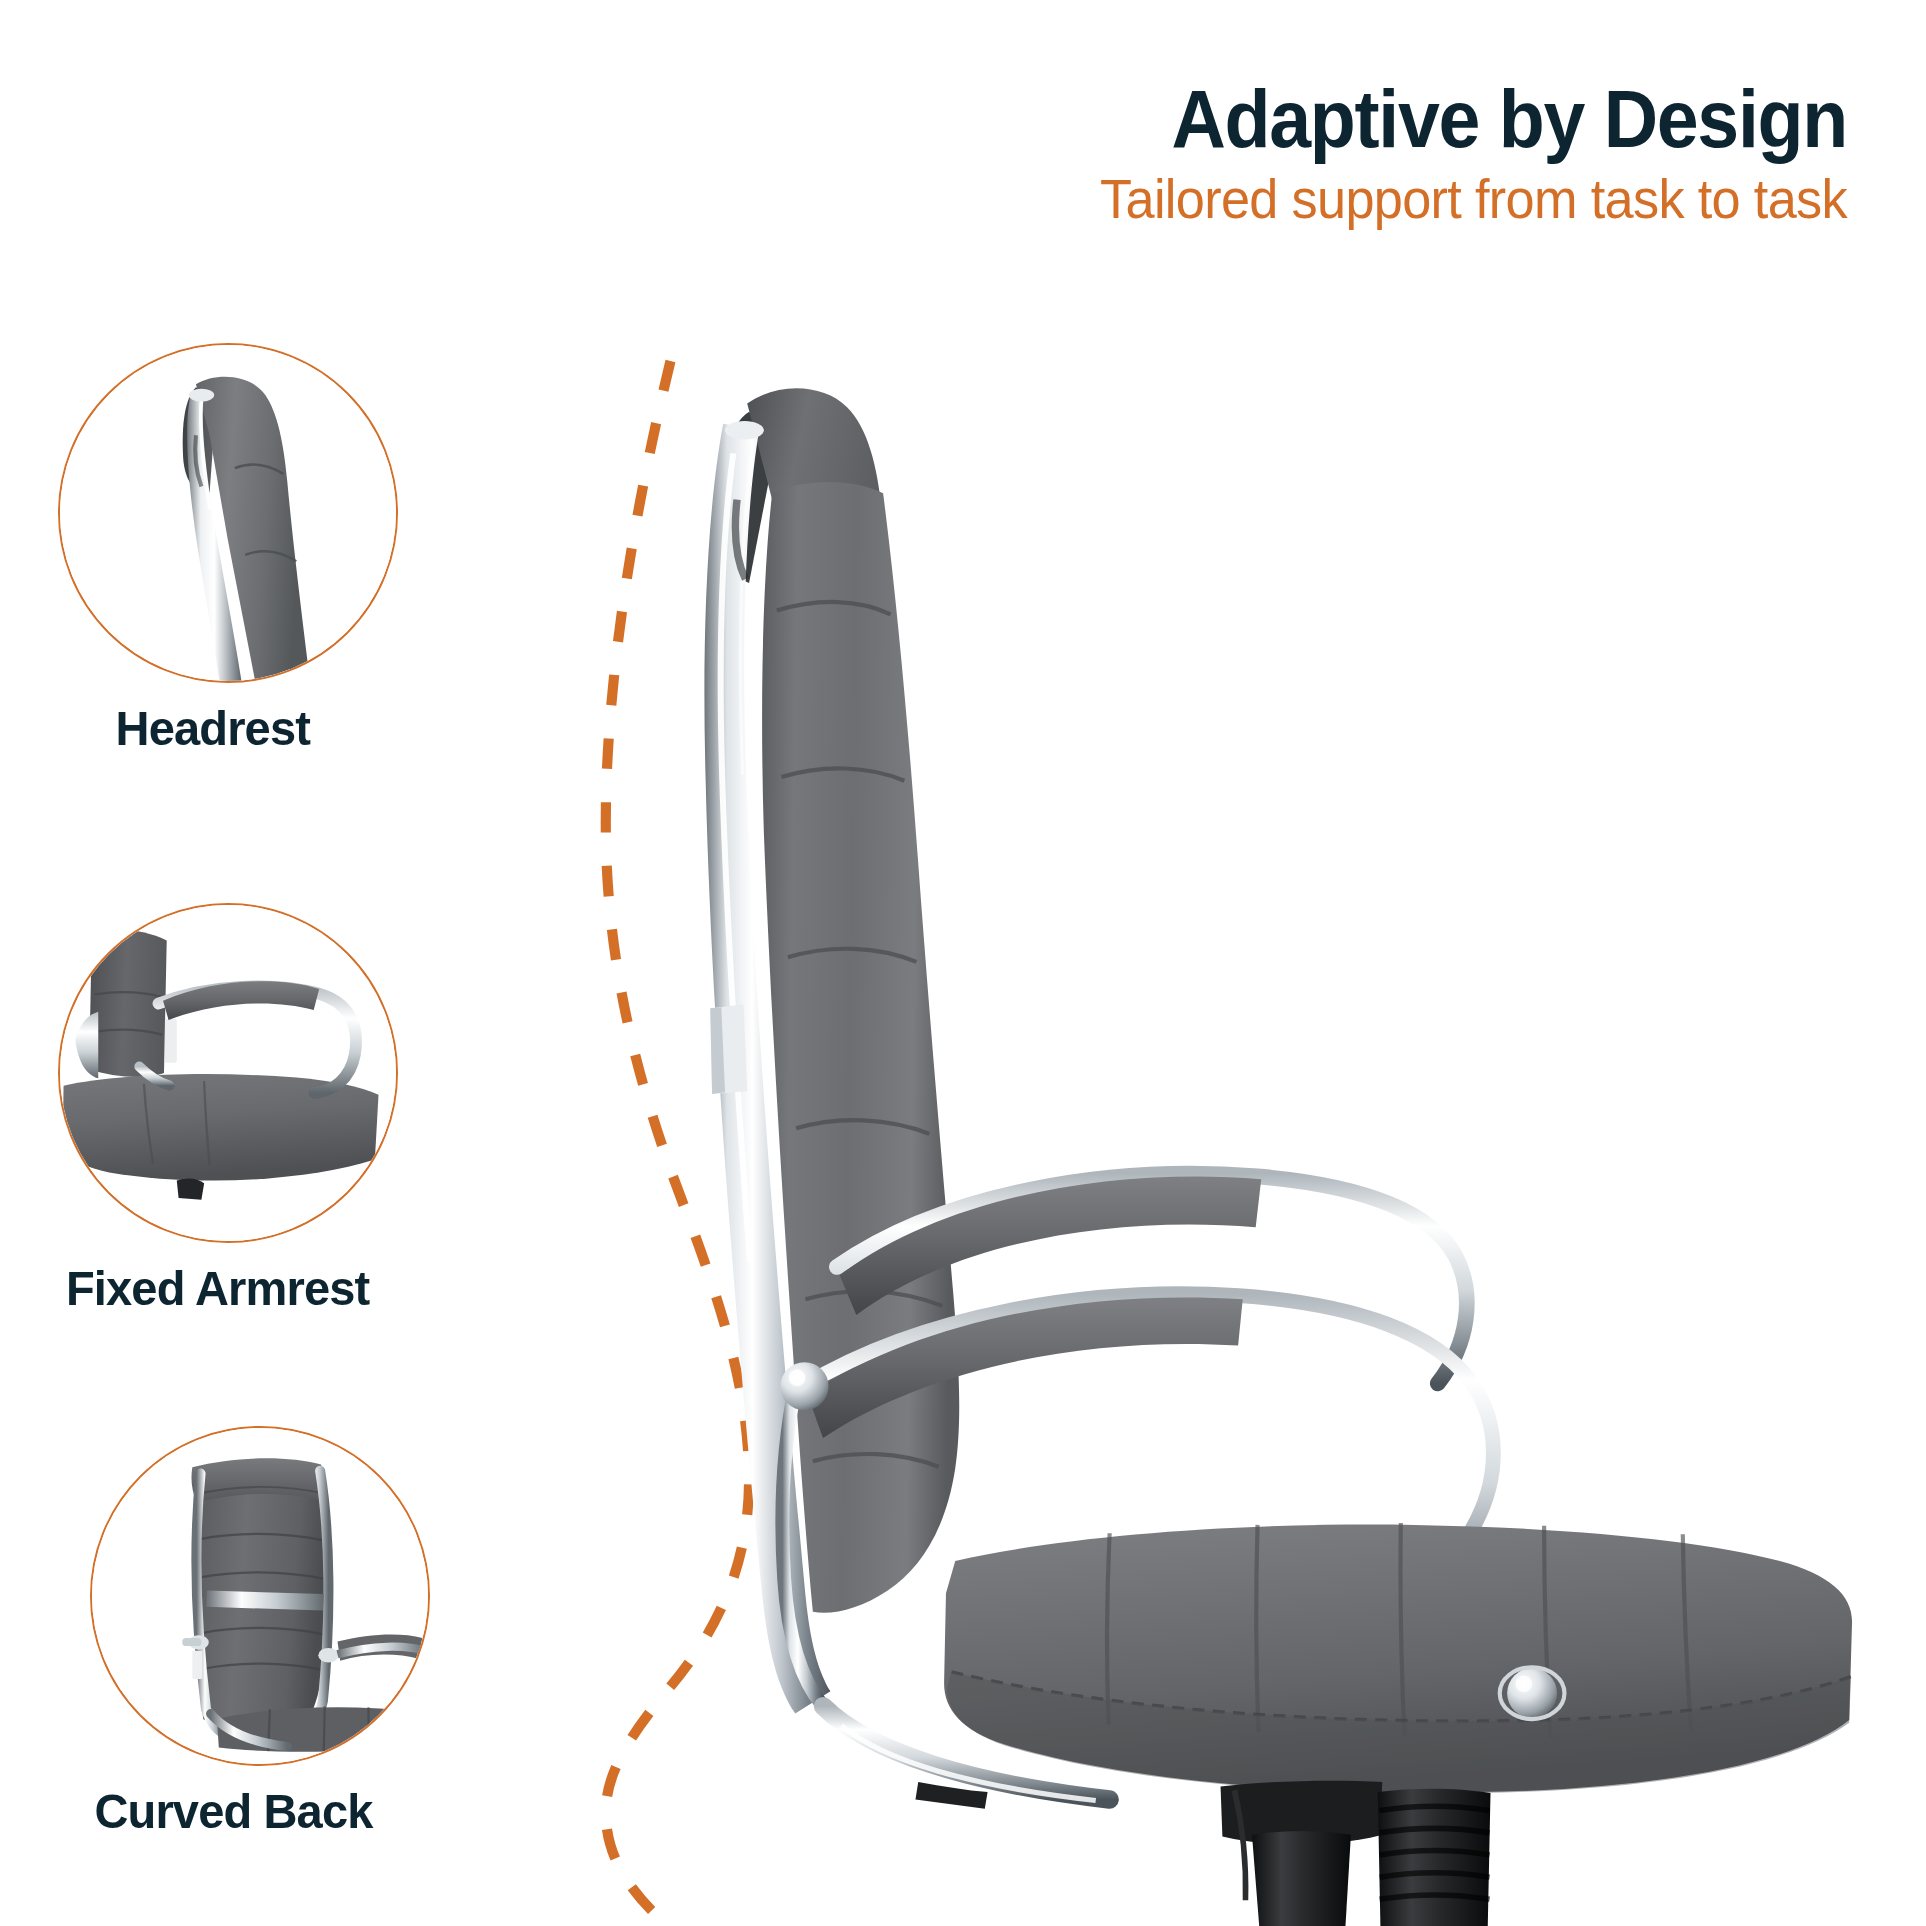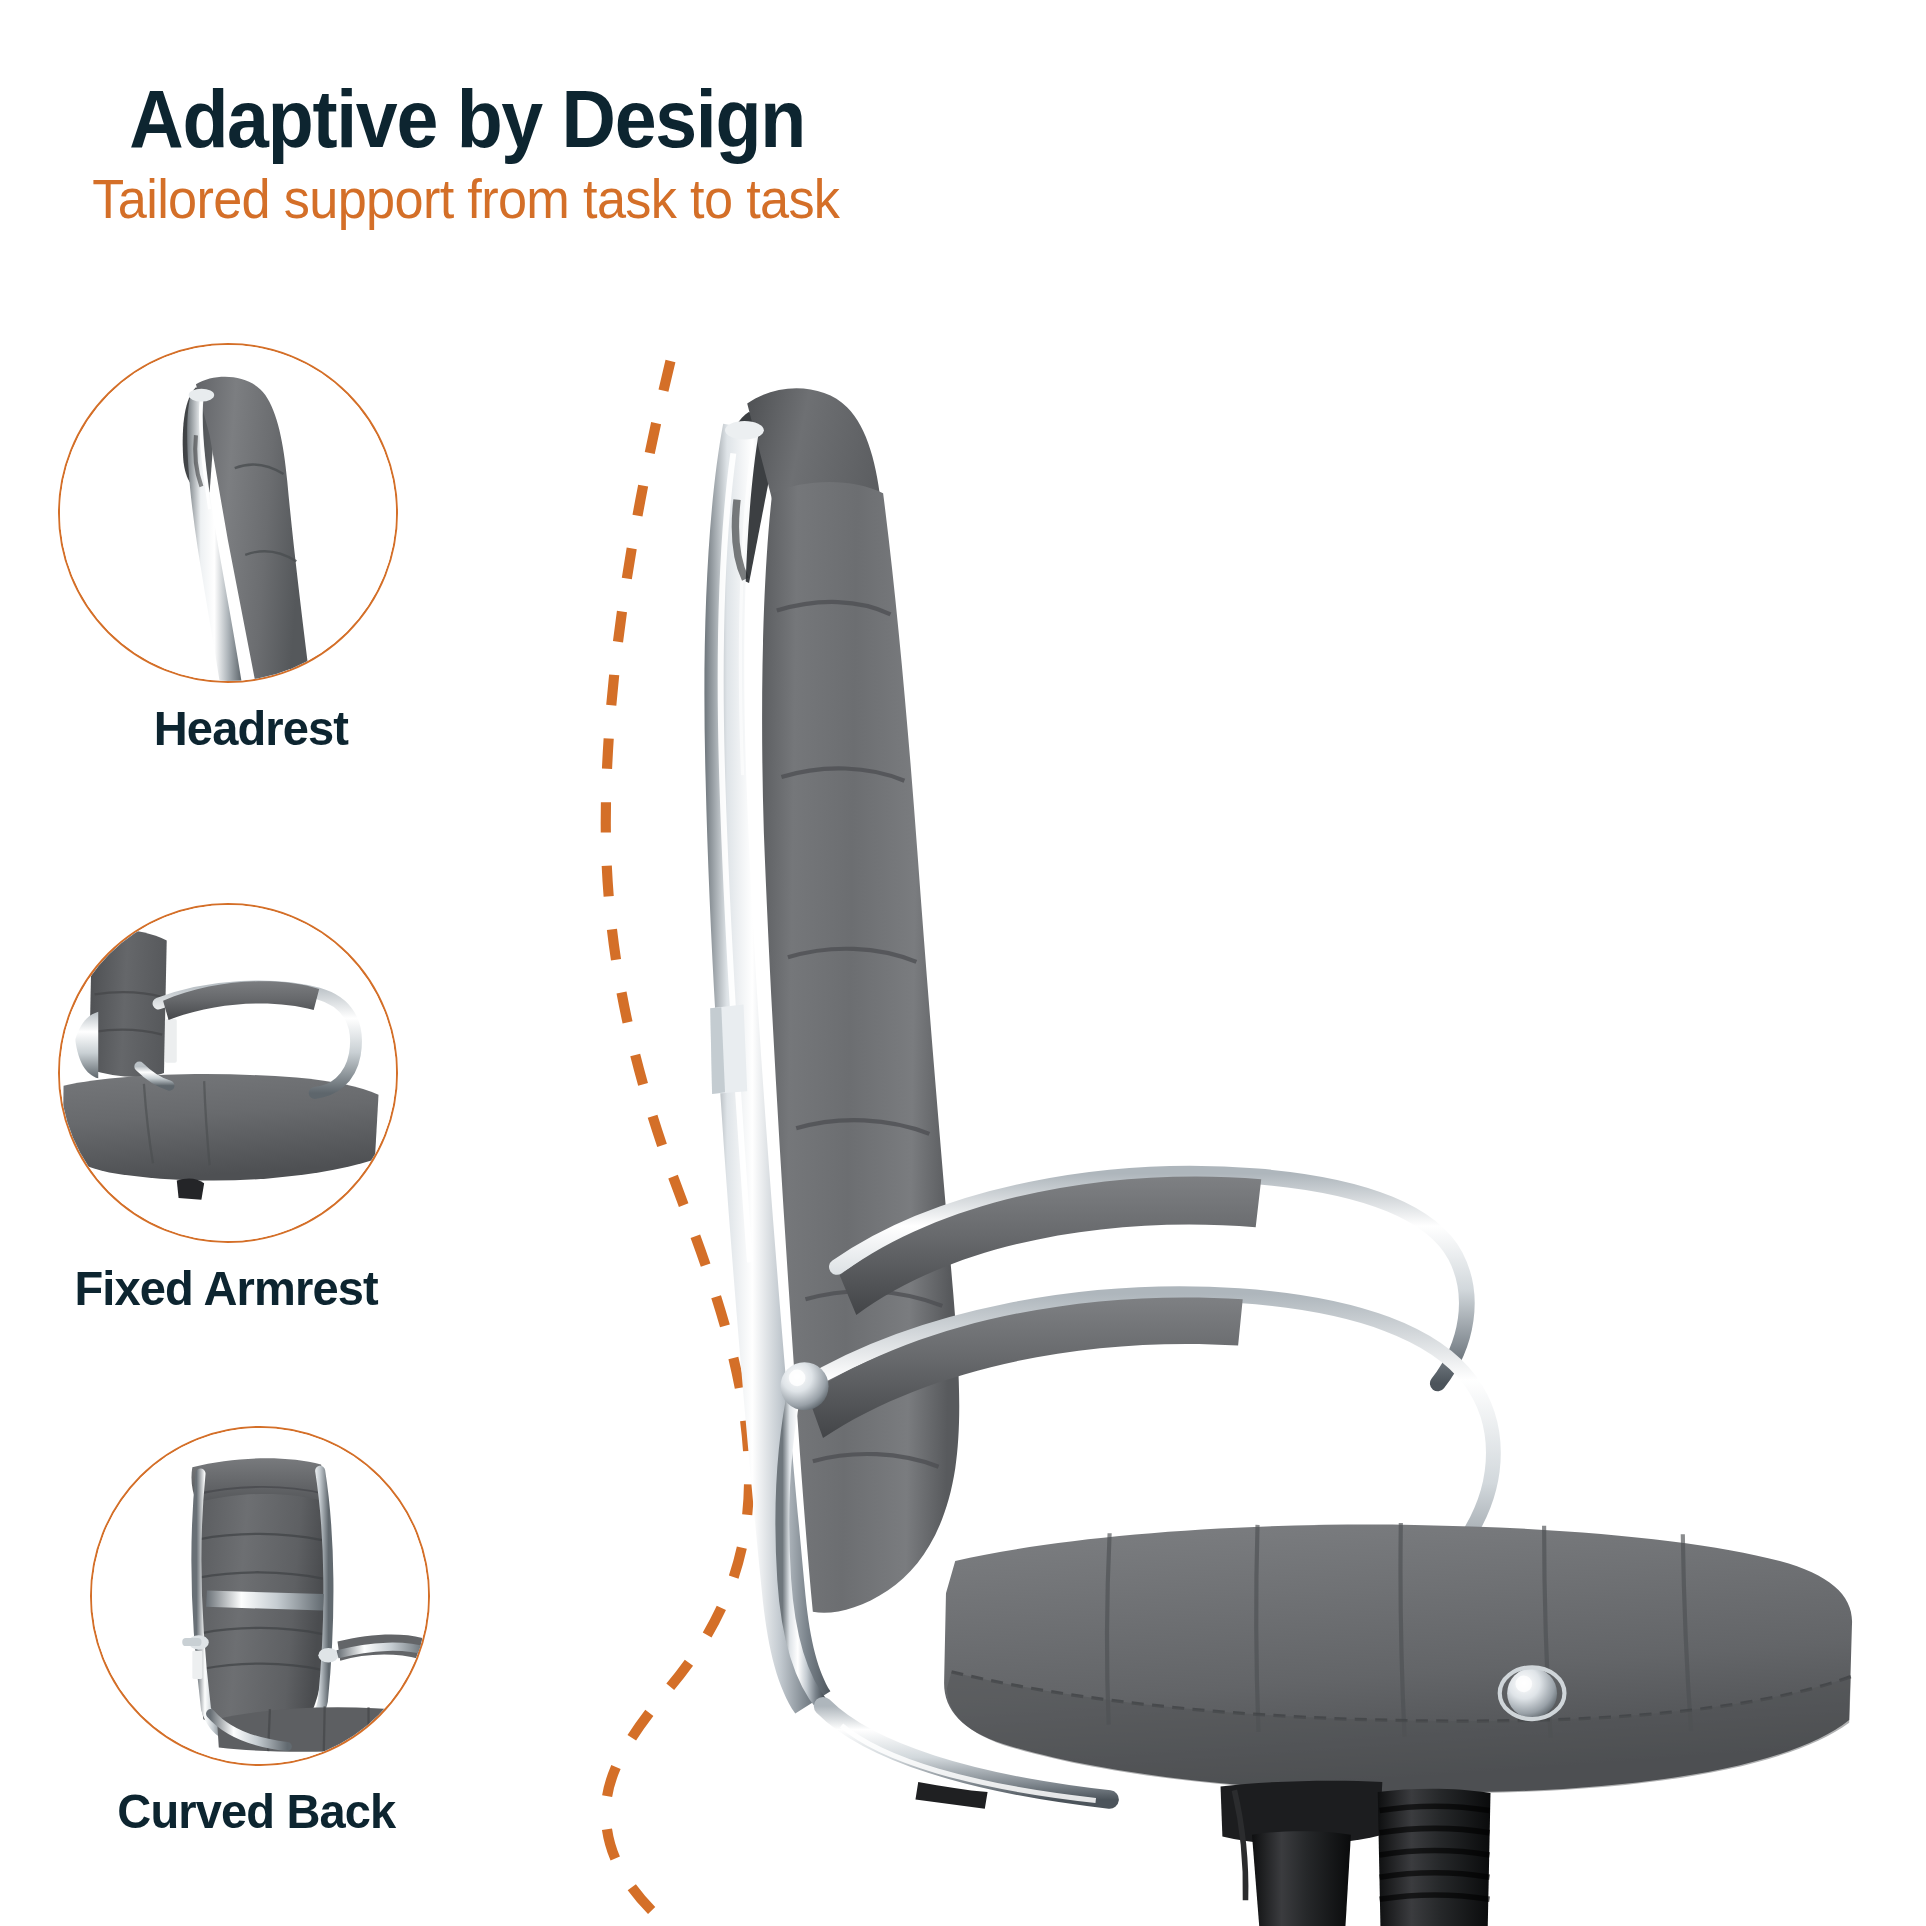--- a/index.html
+++ b/index.html
@@ -6,41 +6,41 @@
   body{
     width:1926px;height:1926px;position:relative;overflow:hidden;
     font-family:"Liberation Sans",sans-serif;
     -webkit-font-smoothing:antialiased;
   }
   .canvas{position:absolute;inset:0;background:#ffffff;}
 
   
   .header{
     position:absolute;left:0;right:79px;top:79px;
-    text-align:left;
+    text-align:right;
   }
   .title{
     font-family:"Liberation Sans",sans-serif;
     font-size:81px;line-height:1.0;
     font-weight:700;letter-spacing:-1.4px;
     color:#0d2530;
     transform:scaleX(.93);transform-origin:right center;
     margin:0;white-space:nowrap;
   }
   .subtitle{
     font-family:"Liberation Sans",sans-serif;
     font-size:55px;line-height:1.0;
     font-weight:400;letter-spacing:-0.7px;
     color:#d46f28;
     transform:scaleX(.95);transform-origin:right center;
     margin:12px 0 0 0;white-space:nowrap;
   }
 
   
-  .callouts{position:absolute;left:0;top:0;width:453px;height:1406px;text-align:center;}
+  .callouts{position:absolute;left:0;top:0;width:453px;height:1406px;}
   .callout{position:absolute;left:58px;width:342px;}
   .callout.c0{top:343px;}
   .callout.c1{top:903px;}
   .callout.c2{top:1426px;margin-left:32px;}
 
   .ring{
     position:relative;width:340px;height:340px;border-radius:50%;
     border:2.8px solid #d46f28;
     box-sizing:border-box;
     overflow:hidden;background:#fff;

